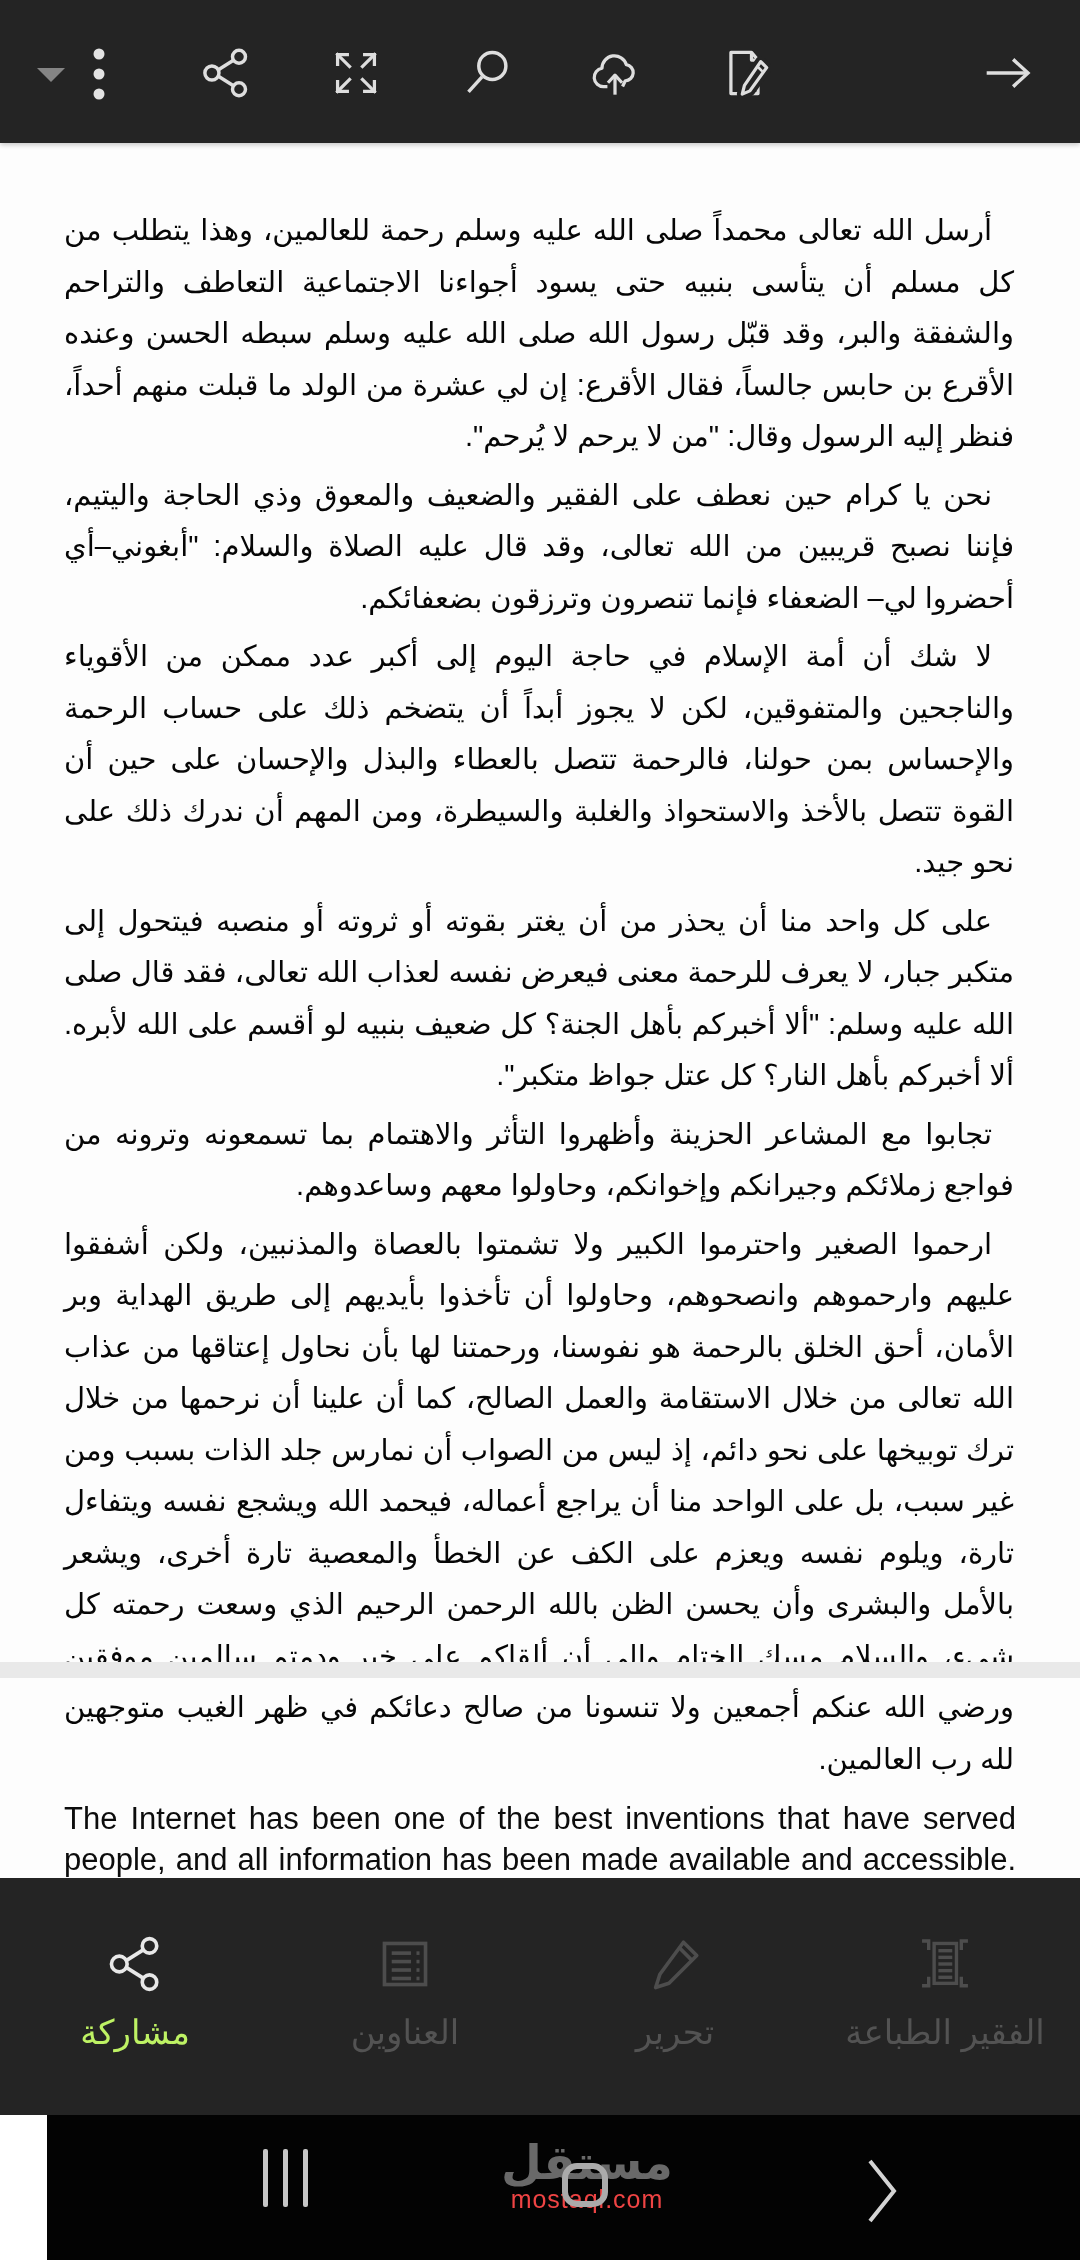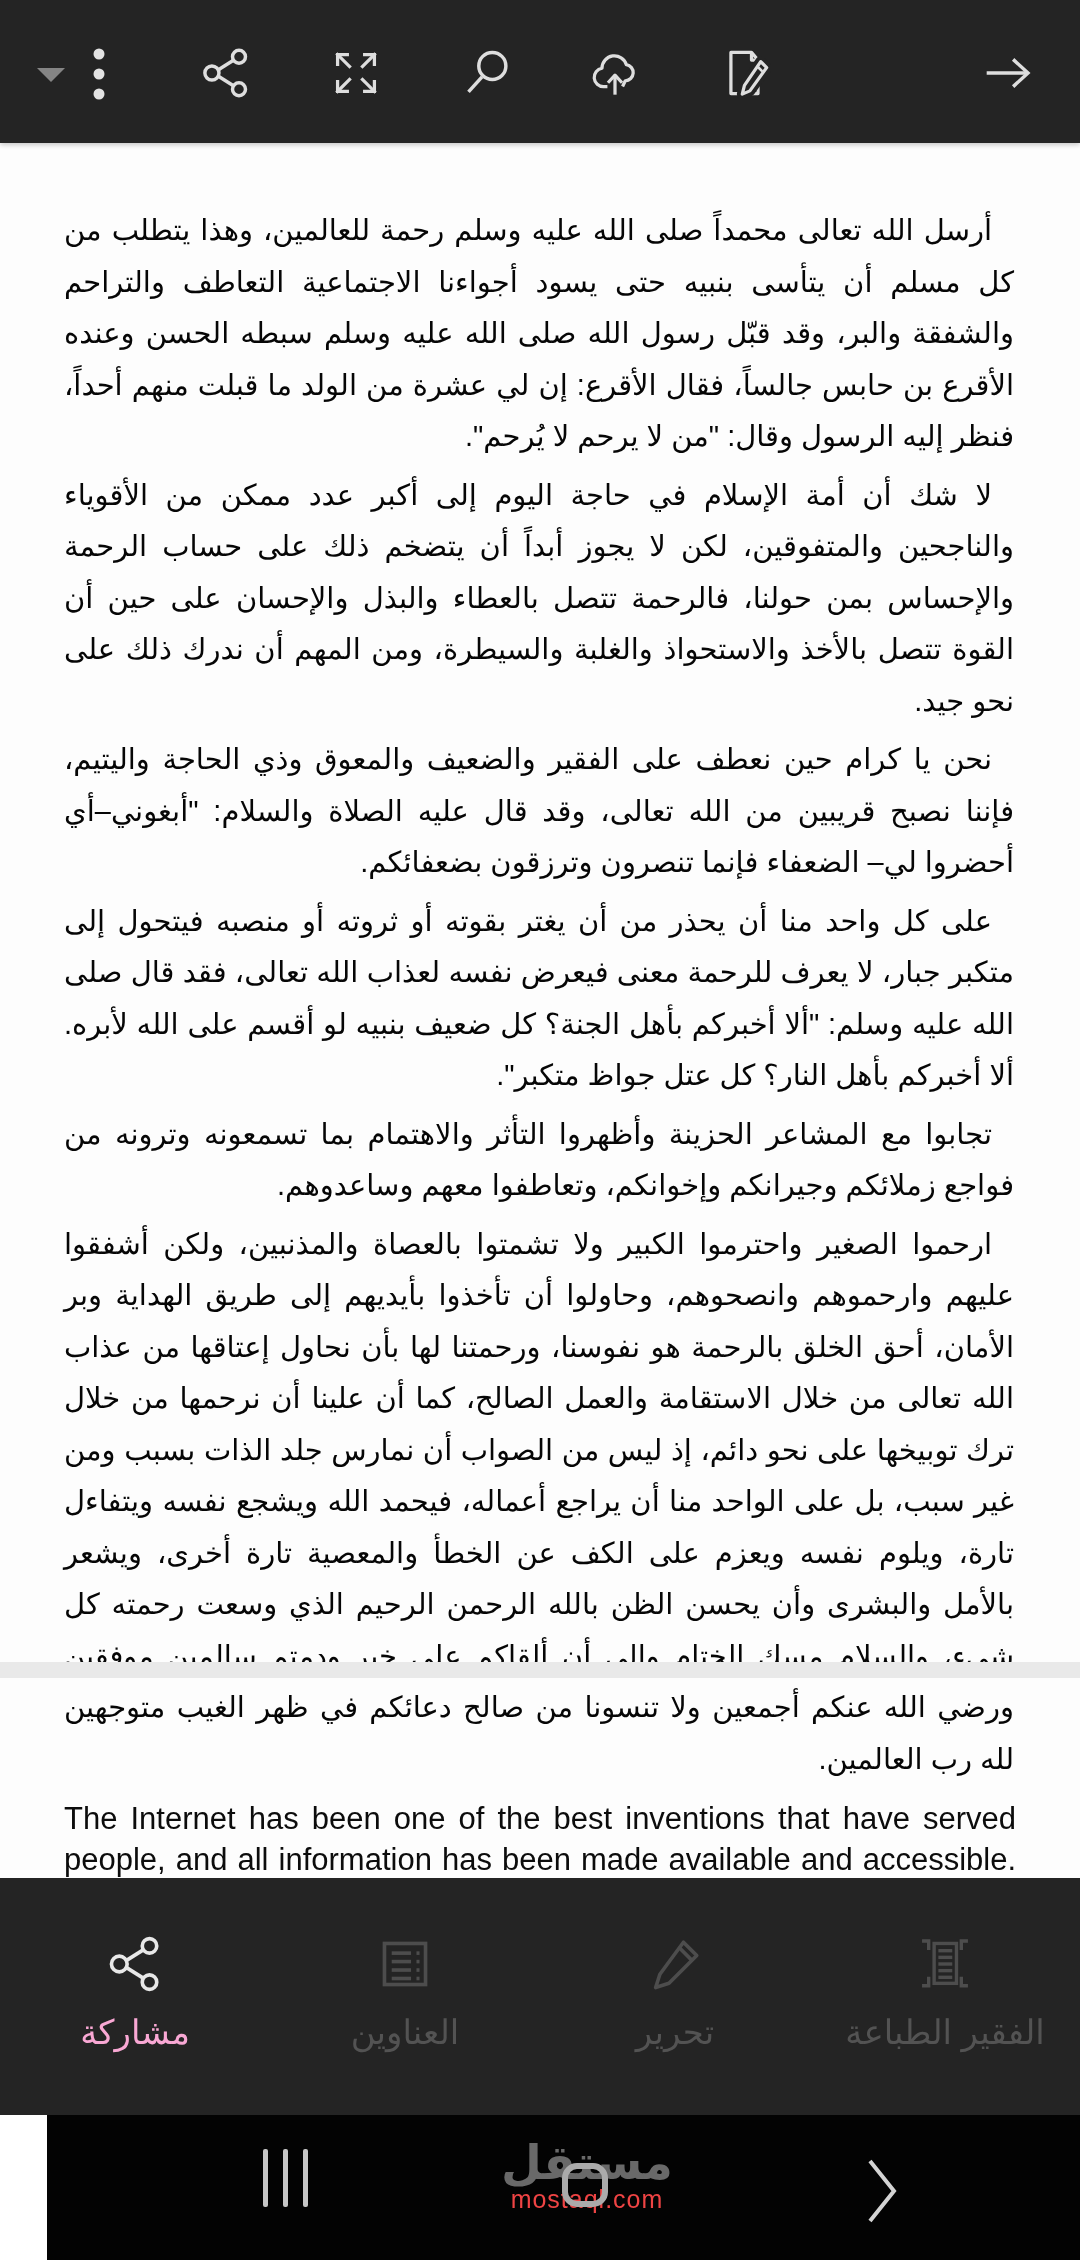--- a/index.html
+++ b/index.html
@@ -25,21 +25,21 @@
   
   .bottom-toolbar{position:absolute;top:1878px;left:0;width:1080px;height:237px;background:#242424;
                   display:flex;z-index:20;}
   .bt-item{flex:1 1 25%;display:flex;flex-direction:column;align-items:center;padding-top:50px;
            background:none;border:none;cursor:pointer;}
   .bt-item .ico{height:72px;display:flex;align-items:center;justify-content:center;}
   .bt-label{margin-top:12px;font-size:34px;direction:rtl;white-space:nowrap;}
   .bt-item.inactive{color:#4d4d4d;}
   .bt-item.inactive .bt-label{color:#535353;}
   .bt-item.active{color:#e8e8e8;}
-  .bt-item.active .bt-label{color:#f9a8d4;}
+  .bt-item.active .bt-label{color:#bef264;}
 
   
   .nav-bar{position:absolute;top:2115px;left:0;width:1080px;height:145px;background:#030303;z-index:30;margin-left:47px;}
   .watermark{position:absolute;left:0;right:0;top:26px;text-align:center;z-index:1;}
   .wm-ar{font-size:47px;font-weight:bold;color:#696969;line-height:44px;direction:rtl;}
   .wm-en{font-size:25px;color:#ef4444;line-height:24px;margin-top:2px;letter-spacing:1px;}
   .recents{position:absolute;left:216px;top:34px;display:flex;gap:15px;z-index:2;}
   .recents i{display:block;width:5px;height:58px;background:#c6c6c6;border-radius:2px;}
   .home-btn{position:absolute;left:515px;top:48px;width:46px;height:44px;border:6px solid #ababab;
             border-radius:15px;background:transparent;z-index:2;padding:0;}
@@ -110,24 +110,24 @@
       <svg width="52" height="52" viewBox="0 0 48 48" fill="none" stroke="#dedede" stroke-width="3.2" stroke-linecap="square">
           <line x1="5" y1="24" x2="40" y2="24"></line>
           <path d="M29 12.5 L41.5 24 L29 35.5"></path>
         </svg>
     </button>
   </header>
 
   <main class="doc">
     <div class="arabic-block">
       <p>أرسل الله تعالى محمداً صلى الله عليه وسلم رحمة للعالمين، وهذا يتطلب من كل مسلم أن يتأسى بنبيه حتى يسود أجواءنا الاجتماعية التعاطف والتراحم والشفقة والبر، وقد قبّل رسول الله صلى الله عليه وسلم سبطه الحسن وعنده الأقرع بن حابس جالساً، فقال الأقرع: إن لي عشرة من الولد ما قبلت منهم أحداً، فنظر إليه الرسول وقال: "من لا يرحم لا يُرحم".</p>
+      <p>نحن يا كرام حين نعطف على الفقير والضعيف والمعوق وذي الحاجة واليتيم، فإننا نصبح قريبين من الله تعالى، وقد قال عليه الصلاة والسلام: "أبغوني–أي أحضروا لي– الضعفاء فإنما تنصرون وترزقون بضعفائكم.</p>
       <p>لا شك أن أمة الإسلام في حاجة اليوم إلى أكبر عدد ممكن من الأقوياء والناجحين والمتفوقين، لكن لا يجوز أبداً أن يتضخم ذلك على حساب الرحمة والإحساس بمن حولنا، فالرحمة تتصل بالعطاء والبذل والإحسان على حين أن القوة تتصل بالأخذ والاستحواذ والغلبة والسيطرة، ومن المهم أن ندرك ذلك على نحو جيد.</p>
-      <p>نحن يا كرام حين نعطف على الفقير والضعيف والمعوق وذي الحاجة واليتيم، فإننا نصبح قريبين من الله تعالى، وقد قال عليه الصلاة والسلام: "أبغوني–أي أحضروا لي– الضعفاء فإنما تنصرون وترزقون بضعفائكم.</p>
       <p>على كل واحد منا أن يحذر من أن يغتر بقوته أو ثروته أو منصبه فيتحول إلى متكبر جبار، لا يعرف للرحمة معنى فيعرض نفسه لعذاب الله تعالى، فقد قال صلى الله عليه وسلم: "ألا أخبركم بأهل الجنة؟ كل ضعيف بنبيه لو أقسم على الله لأبره. ألا أخبركم بأهل النار؟ كل عتل جواظ متكبر".</p>
-      <p>تجابوا مع المشاعر الحزينة وأظهروا التأثر والاهتمام بما تسمعونه وترونه من فواجع زملائكم وجيرانكم وإخوانكم، وتعاطفوا معهم وساعدوهم.</p>
+      <p>تجابوا مع المشاعر الحزينة وأظهروا التأثر والاهتمام بما تسمعونه وترونه من فواجع زملائكم وجيرانكم وإخوانكم، وحاولوا معهم وساعدوهم.</p>
       <p>ارحموا الصغير واحترموا الكبير ولا تشمتوا بالعصاة والمذنبين، ولكن أشفقوا عليهم وارحموهم وانصحوهم، وحاولوا أن تأخذوا بأيديهم إلى طريق الهداية وبر الأمان، أحق الخلق بالرحمة هو نفوسنا، ورحمتنا لها بأن نحاول إعتاقها من عذاب الله تعالى من خلال الاستقامة والعمل الصالح، كما أن علينا أن نرحمها من خلال ترك توبيخها على نحو دائم، إذ ليس من الصواب أن نمارس جلد الذات بسبب ومن غير سبب، بل على الواحد منا أن يراجع أعماله، فيحمد الله ويشجع نفسه ويتفاءل تارة، ويلوم نفسه ويعزم على الكف عن الخطأ والمعصية تارة أخرى، ويشعر بالأمل والبشرى وأن يحسن الظن بالله الرحمن الرحيم الذي وسعت رحمته كل شيء، والسلام مسك الختام وإلى أن ألقاكم على خير ودمتم سالمين موفقين ورضي الله عنكم أجمعين ولا تنسونا من صالح دعائكم في ظهر الغيب متوجهين لله رب العالمين.</p>
     </div>
     <div class="page-divider"></div>
     <div class="english-block">The Internet has been one of the best inventions that have served people, and all information has been made available and accessible. The Internet has also</div>
   </main>
 
   <nav class="bottom-toolbar">
     <button class="bt-item active">
       <span class="ico">
         <svg width="58" height="58" viewBox="0 0 48 48" fill="none" stroke="currentColor" stroke-width="3">

